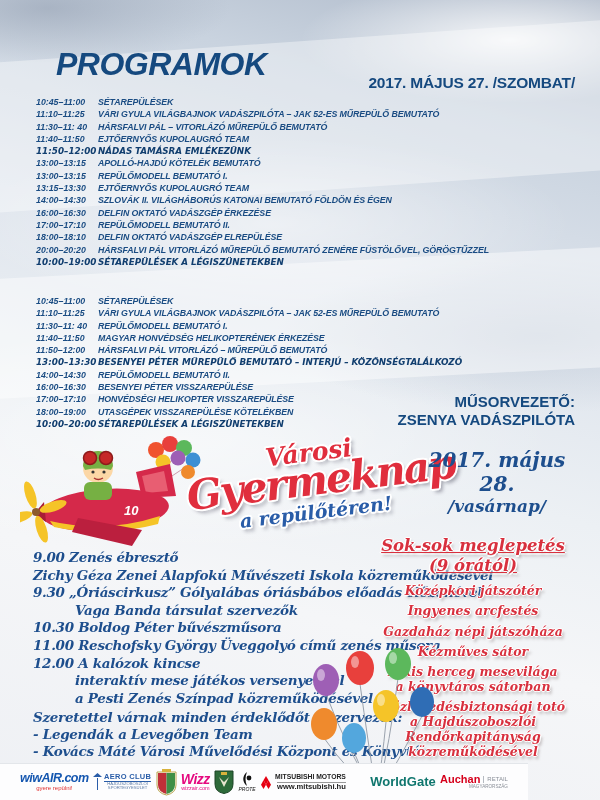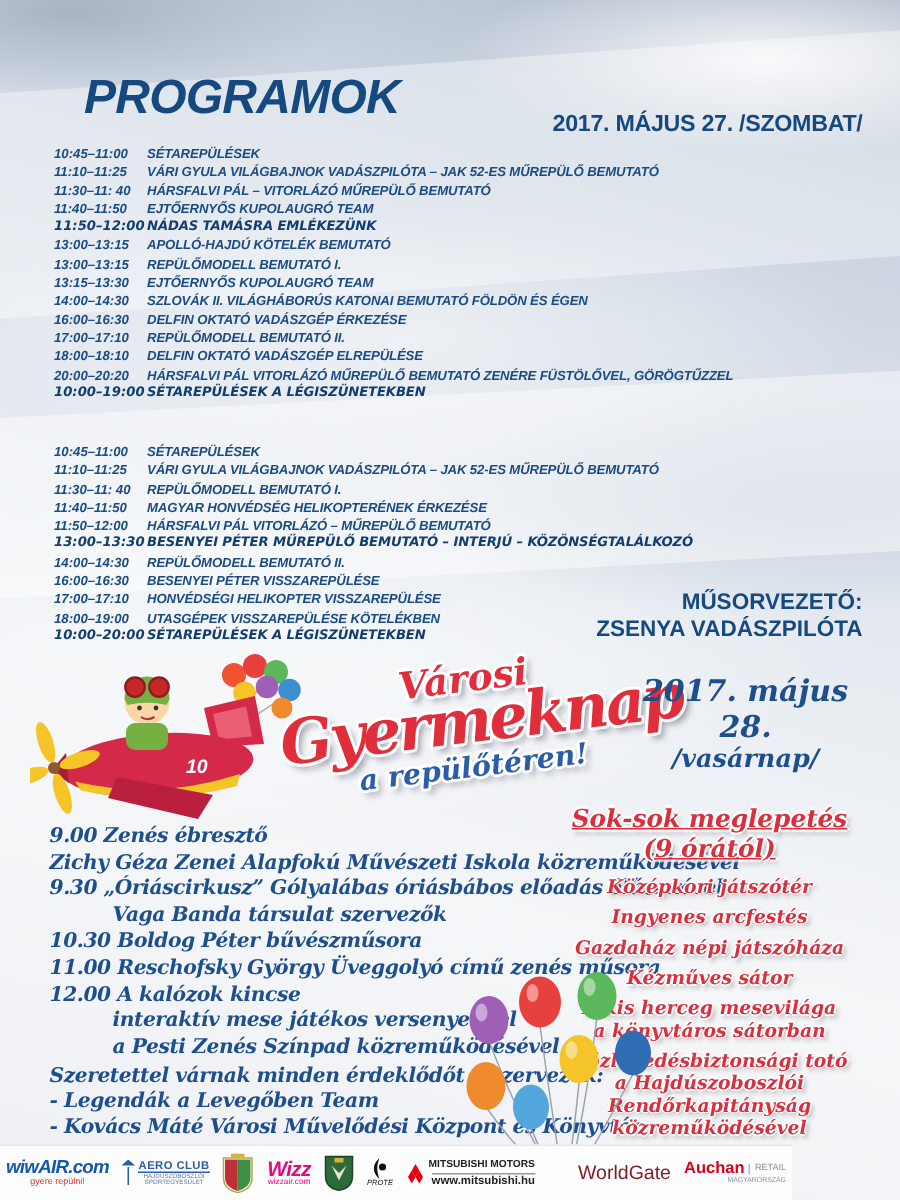--- a/index.html
+++ b/index.html
@@ -43,36 +43,36 @@
   .pline{line-height:17.6px;white-space:nowrap;letter-spacing:-.3px;}
   .pline.indent{padding-left:42px;}
   .organizers{position:absolute;left:33px;top:708px;font-family:"DejaVu Serif",serif;font-style:italic;font-weight:bold;color:#1d4e8d;font-size:13.5px;letter-spacing:-.3px;}
   .organizers .oheading{line-height:18px;}
   .organizers .oline{line-height:17.2px;white-space:nowrap;}
   .surprises{position:absolute;left:374px;top:536px;width:198px;text-align:center;font-family:"DejaVu Serif",serif;font-style:italic;font-weight:bold;color:#d8303e;}
   .sur-title{font-size:16.5px;line-height:19.5px;white-space:pre-line;text-shadow:-1.5px 0 0 #fff,1.5px 0 0 #fff,0 -1.5px 0 #fff,0 1.5px 0 #fff,2px 3px 3px rgba(90,70,70,.4);text-decoration:underline;}
   .sur-items{margin-top:9px;}
   .sur-item{font-size:12.5px;line-height:14.8px;margin-top:5.5px;white-space:pre-line;text-shadow:-1.2px 0 0 #fff,1.2px 0 0 #fff,0 -1.2px 0 #fff,0 1.2px 0 #fff,2px 2.5px 3px rgba(90,70,70,.38);}
   .balloons{position:absolute;left:298px;top:642px;}
-  .footer{position:absolute;left:0;bottom:0;width:528px;height:37px;background:#fdfdfe;border-top:1px solid #e3e6ea;display:flex;align-items:center;justify-content:space-between;padding:0 4px;box-sizing:border-box;}
+  .footer{position:absolute;left:0;bottom:0;width:528px;height:37px;background:#fdfdfe;border-top:1px solid #e3e6ea;display:flex;align-items:center;justify-content:space-between;padding:0 20px;box-sizing:border-box;}
   .logo{display:flex;flex-direction:column;align-items:center;justify-content:center;line-height:1.05;}
   .lg-wiwair .main{font-size:12.5px;font-weight:bold;font-style:italic;color:#1557b0;letter-spacing:-.5px;}
   .lg-wiwair .sub{font-size:6px;color:#e03030;}
   .lg-aero{flex-direction:row;gap:2px;}
   .lg-aero .txt{display:flex;flex-direction:column;align-items:center;}
   .lg-aero .main{font-size:7.5px;font-weight:bold;color:#2a5da8;border-bottom:.5px solid #2a5da8;letter-spacing:.3px;}
   .lg-aero .sub{font-size:4.2px;color:#5b7aa6;}
   .lg-wizz .main{font-size:14px;font-weight:bold;font-style:italic;color:#e5097f;letter-spacing:-.5px;}
   .lg-wizz .sub{font-size:5.5px;color:#e5097f;}
   .lg-prote .sub{font-size:5px;font-style:italic;color:#111;}
   .lg-mitsu{flex-direction:row;gap:3px;}
   .lg-mitsu .txt{display:flex;flex-direction:column;align-items:flex-end;}
   .lg-mitsu .main{font-size:6.8px;font-weight:bold;color:#222;}
   .lg-mitsu .sub{font-size:7.6px;font-weight:bold;color:#222;border-top:.5px solid #999;margin-top:1px;}
-  .lg-wg .main{font-size:13px;font-weight:normal;color:#7f1d1d;margin-left:20px;}
+  .lg-wg .main{font-size:13px;font-weight:bold;color:#0f766e;margin-left:20px;}
   .lg-auchan .row{display:flex;align-items:center;gap:3px;}
   .lg-auchan .main{font-size:11px;font-weight:bold;color:#d6001c;}
   .lg-auchan .tag{font-size:6px;color:#8a8f98;border-left:.5px solid #b5bac1;padding-left:3px;}
   .lg-auchan .sub{font-size:4.6px;color:#8a8f98;align-self:flex-end;}
 </style>
 </head>
 <body>
 
 <div class="poster">
   <div class="band band1"></div>

